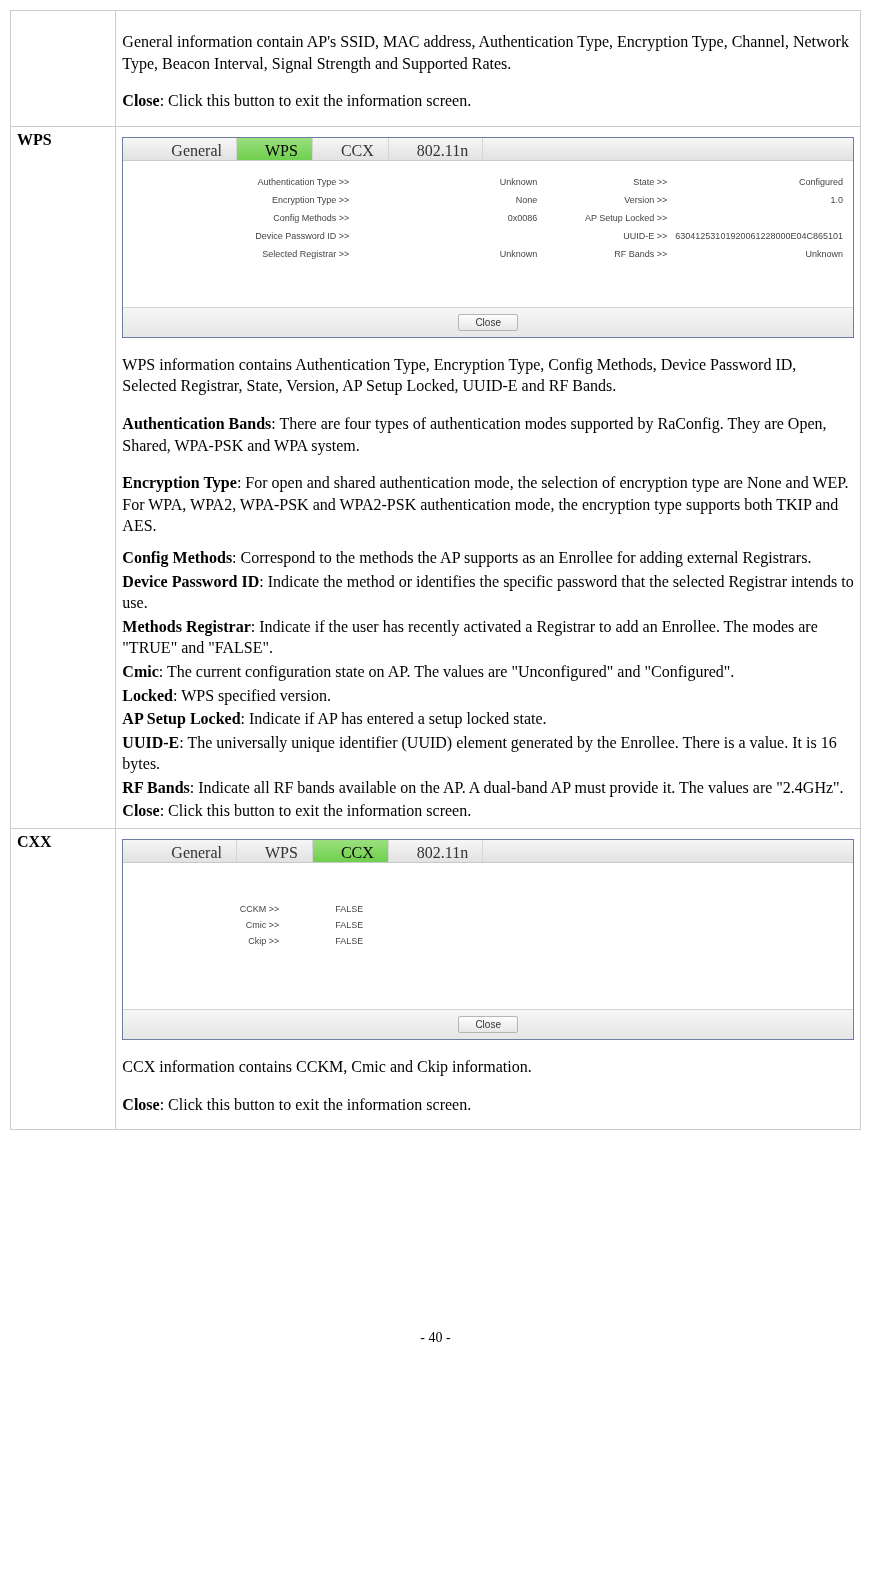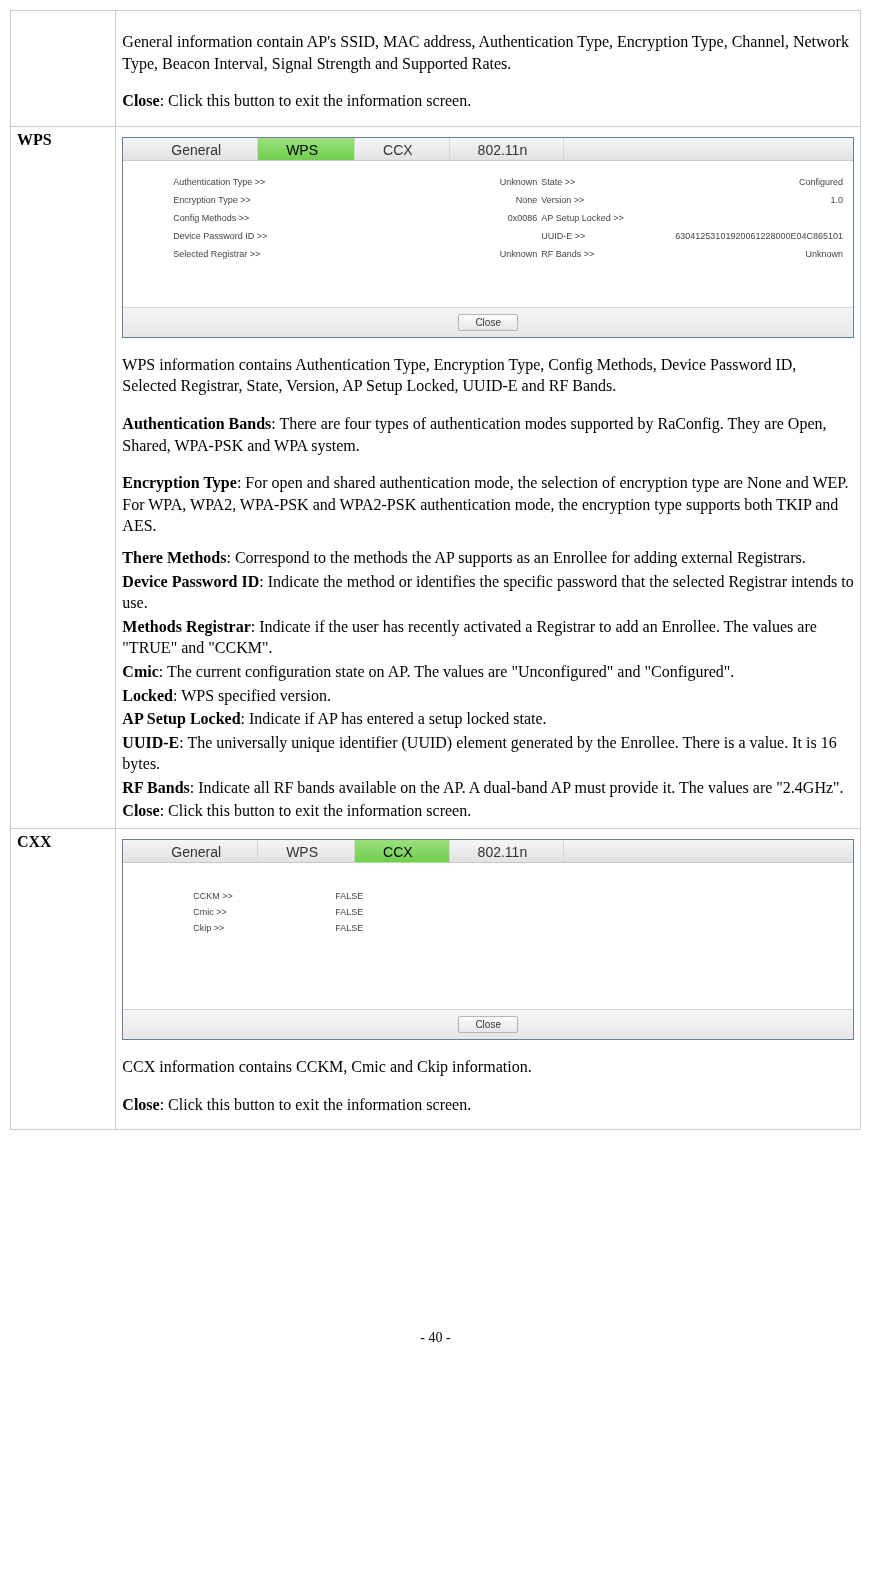--- a/index.html
+++ b/index.html
@@ -40,24 +40,25 @@
   }
   .tabbar {
     display: flex;
     align-items: stretch;
     height: 22px;
     background: linear-gradient(#f6f6f6, #e2e2e2);
     border-bottom: 1px solid #c9c9c9;
     padding-left: 20px;
   }
   .tab {
-    padding: 4px 36px 0 28px;
-    font-size: 14px;
+    padding: 4px 14px 0 28px;
+    font-size: 16px;
     color: #333;
     border-right: 1px solid #d6d6d6;
+    font-family: Liberation Serif, serif;
   }
   .tab.active {
     background: linear-gradient(#9be07e, #6fcf4d);
     color: #000;
     font-weight: normal;
   }
   .tabspacer { flex: 1; }
   .panel-body {
     padding: 16px 10px 10px 10px;
     min-height: 120px;
@@ -65,29 +66,29 @@
   }
   .fields {
     display: grid;
     grid-template-columns: 180px 180px 130px 1fr;
     row-gap: 8px;
     column-gap: 4px;
     font-size: 9px;
     color: #444;
     margin-left: 40px;
   }
-  .fname { padding-right: 4px; }
+  .fname { text-align: right; padding-right: 4px; }
   .fval { text-align: right; }
   .ccx-fields {
     display: grid;
     grid-template-columns: 90px 80px;
     row-gap: 6px;
     font-size: 9px;
     color: #444;
-    margin: 12px 0 50px 60px;
+    margin: 25px 0 50px 60px;
   }
   .close-row {
     text-align: center;
     padding: 6px 0;
     background: linear-gradient(#f6f6f6, #e6e6e6);
     border-top: 1px solid #d5d5d5;
   }
   .close-btn {
     display: inline-block;
     padding: 2px 16px;
@@ -158,23 +159,23 @@
         <span class="close-btn">Close</span>
       </div>
     </div>
 
     <div class="para">WPS information contains Authentication Type, Encryption Type, Config Methods, Device Password ID, Selected Registrar, State, Version, AP Setup Locked, UUID-E and RF Bands.</div>
 
     <div class="para"><b class="term">Authentication Bands</b><span>: There are four types of authentication modes supported by RaConfig. They are Open, Shared, WPA-PSK and WPA system.</span></div>
 
     <div class="para"><b class="term">Encryption Type</b><span>: For open and shared authentication mode, the selection of encryption type are None and WEP. For WPA, WPA2, WPA-PSK and WPA2-PSK authentication mode, the encryption type supports both TKIP and AES.</span></div>
 
-    <div class="para-tight"><b class="term">There Methods</b><span>: Correspond to the methods the AP supports as an Enrollee for adding external Registrars.</span></div>
+    <div class="para-tight"><b class="term">Config Methods</b><span>: Correspond to the methods the AP supports as an Enrollee for adding external Registrars.</span></div>
     <div class="para-tight"><b class="term">Device Password ID</b><span>: Indicate the method or identifies the specific password that the selected Registrar intends to use.</span></div>
-    <div class="para-tight"><b class="term">Methods Registrar</b><span>: Indicate if the user has recently activated a Registrar to add an Enrollee. The values are "TRUE" and "CCKM".</span></div>
+    <div class="para-tight"><b class="term">Methods Registrar</b><span>: Indicate if the user has recently activated a Registrar to add an Enrollee. The modes are "TRUE" and "FALSE".</span></div>
     <div class="para-tight"><b class="term">Cmic</b><span>: The current configuration state on AP. The values are "Unconfigured" and "Configured".</span></div>
     <div class="para-tight"><b class="term">Locked</b><span>: WPS specified version.</span></div>
     <div class="para-tight"><b class="term">AP Setup Locked</b><span>: Indicate if AP has entered a setup locked state.</span></div>
     <div class="para-tight"><b class="term">UUID-E</b><span>: The universally unique identifier (UUID) element generated by the Enrollee. There is a value. It is 16 bytes.</span></div>
     <div class="para-tight"><b class="term">RF Bands</b><span>: Indicate all RF bands available on the AP. A dual-band AP must provide it. The values are "2.4GHz".</span></div>
     <div class="para-tight"><b class="term">Close</b><span>: Click this button to exit the information screen.</span></div>
   </td>
 </tr>
 
 <tr>

